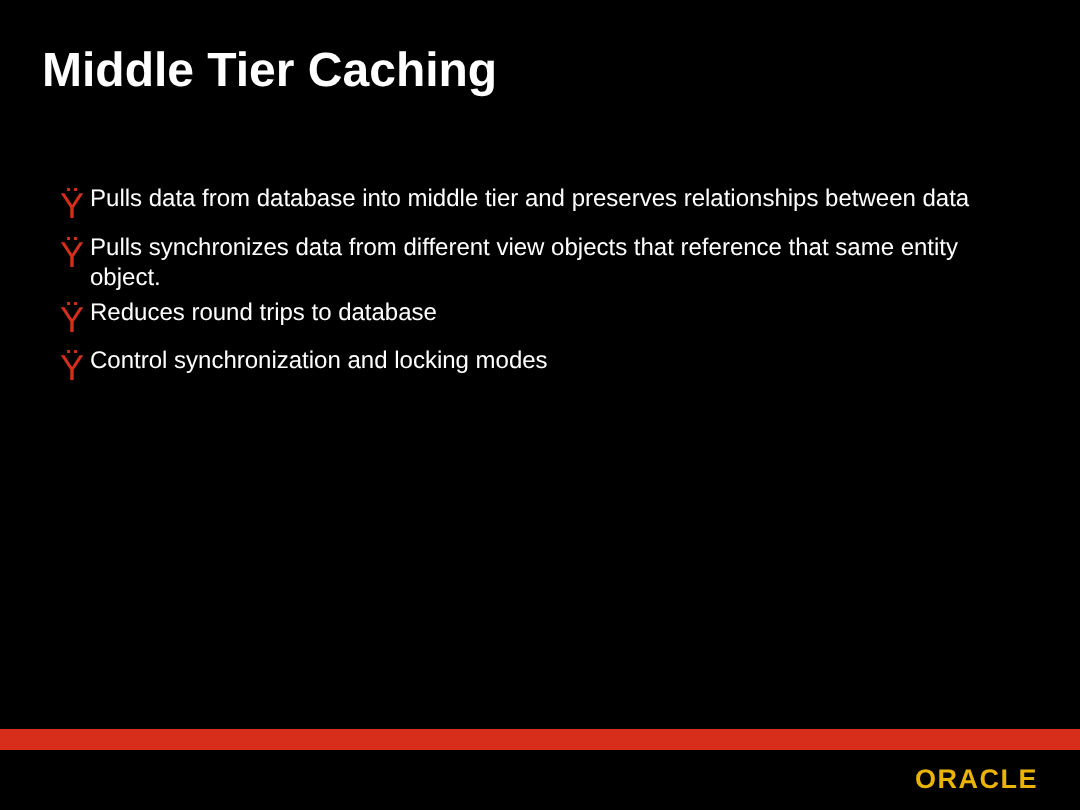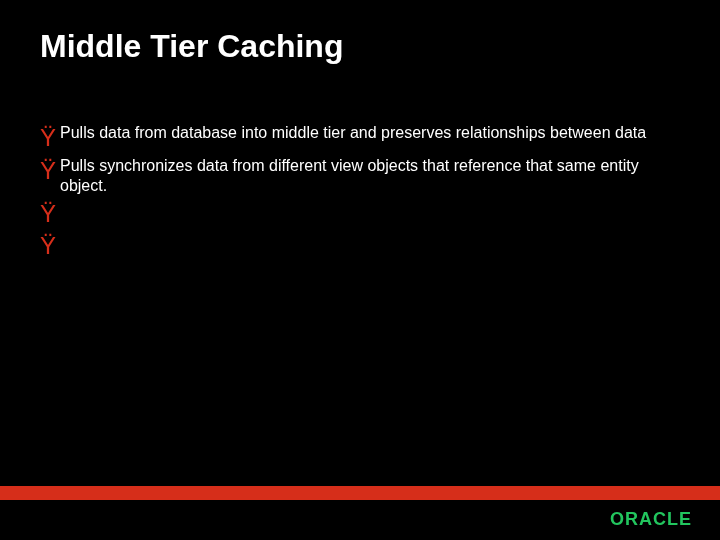--- a/index.html
+++ b/index.html
@@ -14,21 +14,21 @@
     }
     .slide {
       width: 100%;
       height: 100%;
       position: relative;
     }
     .title {
       font-size: 32px;
       font-weight: bold;
       color: #fff;
-      padding: 28px 0 0 40px;
+      padding: 28px 0 0 28px;
     }
     .content {
       padding: 58px 40px 0 40px;
     }
     .bullet-item {
       display: flex;
       align-items: flex-start;
       margin-bottom: 2px;
       line-height: 1.28;
     }
@@ -55,21 +55,21 @@
       bottom: 10px;
       right: 28px;
       display: flex;
       align-items: center;
     }
     .logo-text {
       font-family: Arial, Helvetica, sans-serif;
       font-weight: bold;
       font-size: 18px;
       letter-spacing: 1px;
-      color: #22c55e;
+      color: #eab308;
     }
   </style>
 </head>
 <body>
 
 <div class="slide">
   <h1 class="title">Middle Tier Caching</h1>
 
   <div class="content">
 
@@ -78,24 +78,26 @@
       <span class="bullet-text">Pulls data from database into middle tier and preserves relationships between data</span>
     </div>
 
     <div class="bullet-item">
       <span class="bullet-marker">Ÿ</span>
       <span class="bullet-text">Pulls synchronizes data from different view objects that reference that same entity object.</span>
     </div>
 
     <div class="bullet-item">
       <span class="bullet-marker">Ÿ</span>
+      <span class="bullet-text">Reduces round trips to database</span>
     </div>
 
     <div class="bullet-item">
       <span class="bullet-marker">Ÿ</span>
+      <span class="bullet-text">Control synchronization and locking modes</span>
     </div>
 
   </div>
 
   <div class="footer-bar"></div>
 
   <div class="logo-wrap">
     <span class="logo-text">ORACLE</span>
   </div>
 </div>

